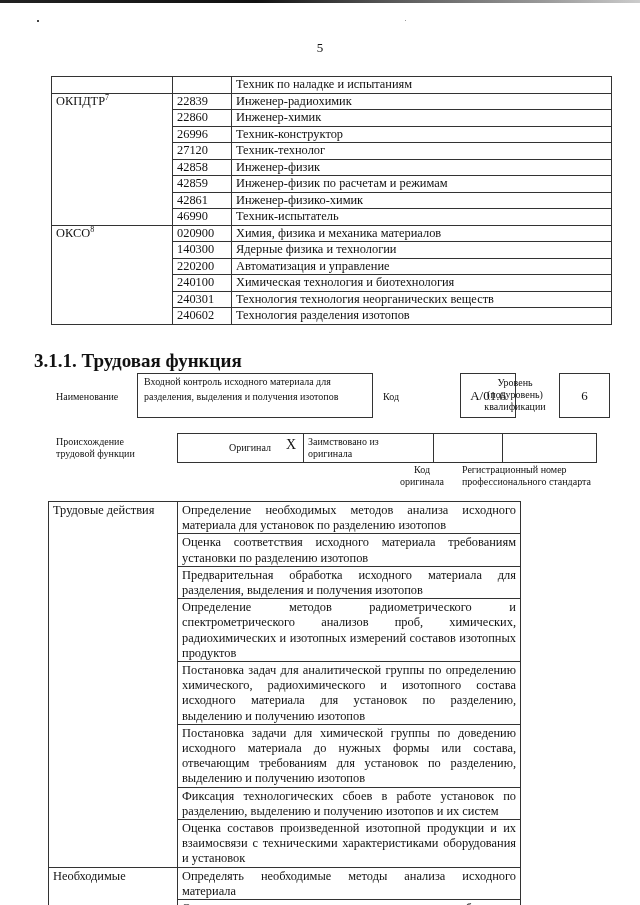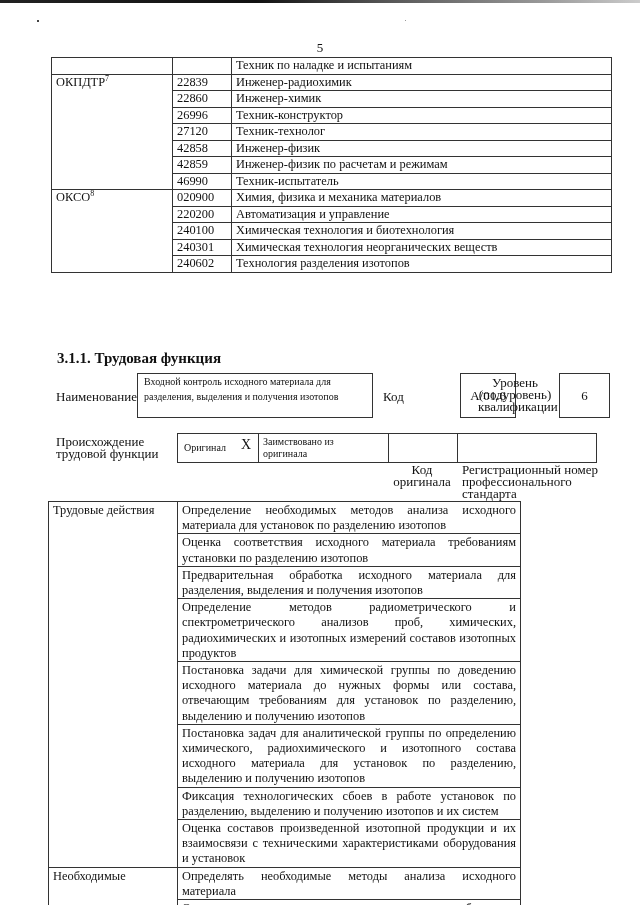--- a/index.html
+++ b/index.html
@@ -4,34 +4,34 @@
 <style>
   html, body { margin:0; padding:0; background:#ffffff; }
   body { width:640px; height:905px; position:relative; overflow:hidden;
          font-family:"Liberation Serif", "DejaVu Serif", serif; color:#111; }
   .scan-top { position:absolute; left:0; top:0; width:640px; height:3px;
               background:linear-gradient(90deg,#222 0%,#111 40%,#555 60%,#999 85%,#ccc 100%); }
   .speck { position:absolute; width:2px; height:2px; background:#444; }
   .page-num { position:absolute; left:0; width:640px; top:40px; text-align:center; font-size:13px; }
   table { border-collapse:collapse; position:absolute; }
   td { border:1px solid #333; padding:0 4px; font-size:12.4px; line-height:15.5px; vertical-align:top; }
-  #tbl-class { left:51px; top:57px; width:561px; }
+  #tbl-class { left:51px; top:76px; width:561px; }
   #tbl-class td { height:14.5px; padding-top:0; padding-bottom:0; white-space:nowrap; }
   #tbl-class td.c1 { width:112px; border-bottom:none; border-top:none; }
   #tbl-class tr.grp-start td.c1 { border-top:1px solid #333; }
   #tbl-class tr.last td.c1 { border-bottom:1px solid #333; }
   #tbl-class td.c2 { width:50px; }
   sup { font-size:8px; line-height:0; vertical-align:super; }
-  .section-title { position:absolute; left:57px; top:350px; font-weight:bold; font-size:15px; }
-  .lbl-small { position:absolute; font-size:13px; line-height:12px; }
+  .section-title { position:absolute; left:34px; top:350px; font-weight:bold; font-size:19px; }
+  .lbl-small { position:absolute; font-size:10px; line-height:12px; }
   .box { position:absolute; border:1px solid #333; box-sizing:border-box; }
   .name-box { left:137px; top:373px; width:236px; height:45px; padding:1px 6px; font-size:10px; line-height:14.5px; }
   .code-box { left:412px; top:373px; width:56px; height:45px; font-size:13px; display:flex; align-items:center; justify-content:center;margin-left:48px; }
   .level-box { left:559px; top:373px; width:51px; height:45px; font-size:13px; display:flex; align-items:center; justify-content:center; }
-  .origin-row { position:absolute; left:177px; top:433px; width:420px; height:30px; display:flex; border:1px solid #333; box-sizing:border-box; }
+  .origin-row { position:absolute; left:177px; top:433px; width:420px; height:30px; display:flex; border:1px solid #333; box-sizing:border-box;padding-left:45px; }
   .origin-row > div { box-sizing:border-box; border-right:1px solid #333; height:100%; font-size:10px; line-height:12px; }
   .origin-row > div:last-child { border-right:none; }
   #tbl-actions { left:48px; top:501px; width:473px; }
   #tbl-actions td { font-size:12.4px; line-height:15.2px; padding:1px 4px 0 4px; }
   #tbl-actions td.lbl { width:120px; border-top:1px solid #333; border-bottom:none; }
   #tbl-actions tr.cont td.lbl { border-top:none; }
   #tbl-actions td.val { text-align:justify; text-align-last:left; }
   #tbl-actions tr.justify-last td.val { text-align-last:justify; }
   #tbl-actions tr.final td.lbl { border-bottom:1px solid #333; }
 </style>
@@ -76,42 +76,52 @@
         <td class="c2">42858</td>
         <td>Инженер-физик</td>
       </tr>
       <tr>
         <td class="c1"></td>
         <td class="c2">42859</td>
         <td>Инженер-физик по расчетам и режимам</td>
       </tr>
       <tr>
         <td class="c1"></td>
+        <td class="c2">42861</td>
+        <td>Инженер-физико-химик</td>
+      </tr>
+      <tr>
+        <td class="c1"></td>
         <td class="c2">46990</td>
         <td>Техник-испытатель</td>
       </tr>
       <tr class="grp-start">
         <td class="c1"><span>ОКСО</span><sup>8</sup></td>
         <td class="c2">020900</td>
         <td>Химия, физика и механика материалов</td>
       </tr>
       <tr>
         <td class="c1"></td>
+        <td class="c2">140300</td>
+        <td>Ядерные физика и технологии</td>
+      </tr>
+      <tr>
+        <td class="c1"></td>
         <td class="c2">220200</td>
         <td>Автоматизация и управление</td>
       </tr>
       <tr>
         <td class="c1"></td>
         <td class="c2">240100</td>
         <td>Химическая технология и биотехнология</td>
       </tr>
       <tr>
         <td class="c1"></td>
         <td class="c2">240301</td>
-        <td>Химическая технология неорганических веществ</td>
+        <td>Технология технология неорганических веществ</td>
       </tr>
       <tr class=" last">
         <td class="c1"></td>
         <td class="c2">240602</td>
         <td>Технология разделения изотопов</td>
       </tr>
     </tbody>
 </table>
 
 <div class="section-title">3.1.1. Трудовая функция</div>
@@ -165,25 +175,25 @@
       <tr class="cont">
         <td class="lbl"></td>
         <td class="val">Предварительная обработка исходного материала для разделения, выделения и получения изотопов</td>
       </tr>
       <tr class="cont">
         <td class="lbl"></td>
         <td class="val">Определение методов радиометрического и спектрометрического анализов проб, химических, радиохимических и изотопных измерений составов изотопных продуктов</td>
       </tr>
       <tr class="cont">
         <td class="lbl"></td>
+        <td class="val">Постановка задач для аналитической группы по определению химического, радиохимического и изотопного состава исходного материала для установок по разделению, выделению и получению изотопов</td>
+      </tr>
+      <tr class="cont">
+        <td class="lbl"></td>
         <td class="val">Постановка задачи для химической группы по доведению исходного материала до нужных формы или состава, отвечающим требованиям для установок по разделению, выделению и получению изотопов</td>
-      </tr>
-      <tr class="cont">
-        <td class="lbl"></td>
-        <td class="val">Постановка задач для аналитической группы по определению химического, радиохимического и изотопного состава исходного материала для установок по разделению, выделению и получению изотопов</td>
       </tr>
       <tr class="cont">
         <td class="lbl"></td>
         <td class="val">Фиксация технологических сбоев в работе установок по разделению, выделению и получению изотопов и их систем</td>
       </tr>
       <tr class="cont">
         <td class="lbl"></td>
         <td class="val">Оценка составов произведенной изотопной продукции и их взаимосвязи с техническими характеристиками оборудования и установок</td>
       </tr>
       <tr>

